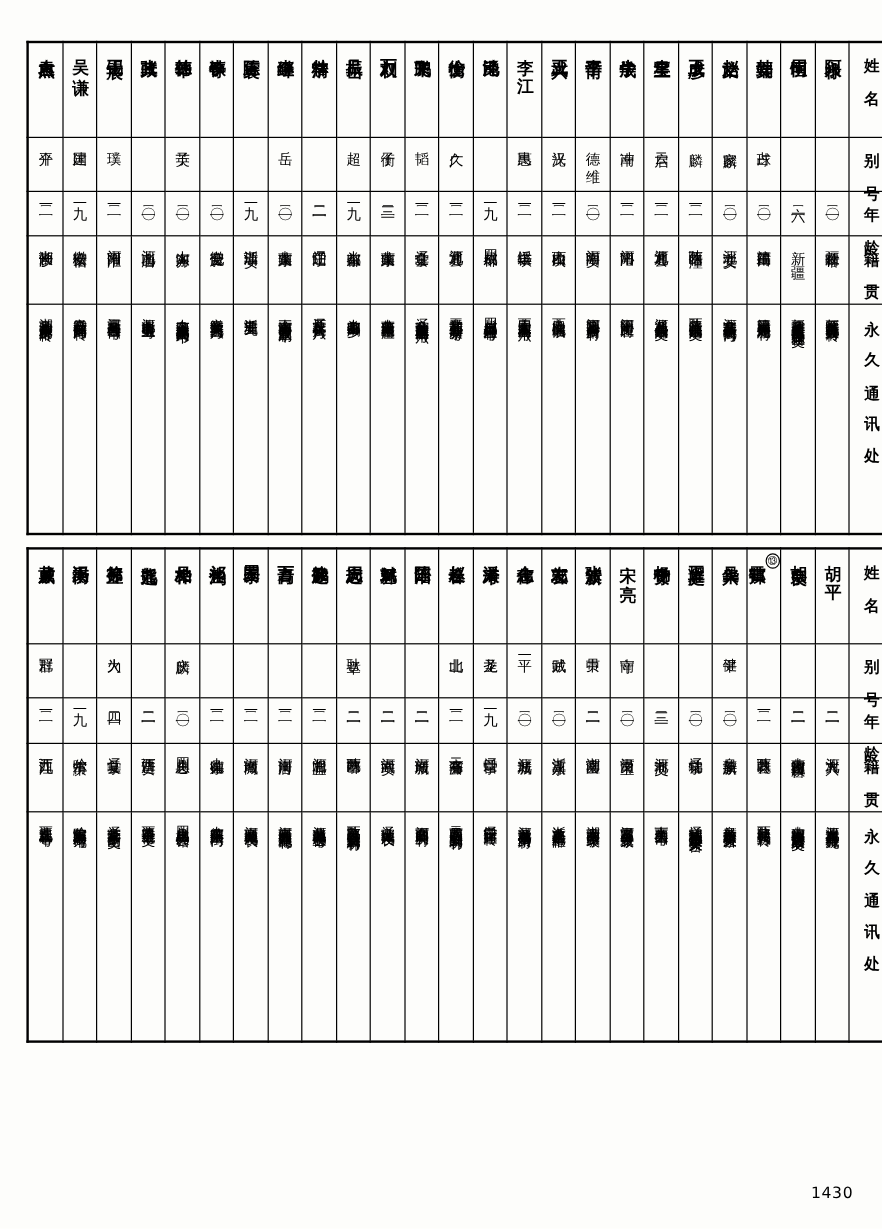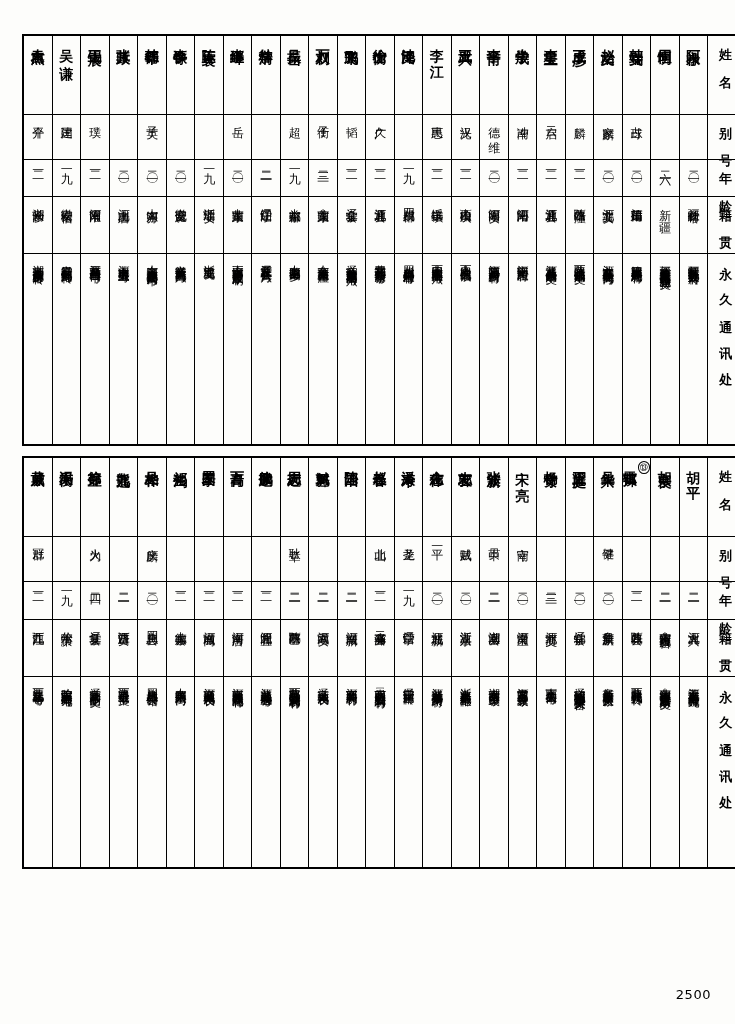--- a/index.html
+++ b/index.html
@@ -1390,15 +1390,15 @@
               <div class="cell-inner">
                 <span class="v">永 久 通 讯 处</span>
               </div>
             </td>
           </tr>
       </tbody>
     </table>
 
   </div>
 
-  <div class="pageno">2500</div>
+  <div class="pageno">1430</div>
 
 </div>
 
 </body></html>

